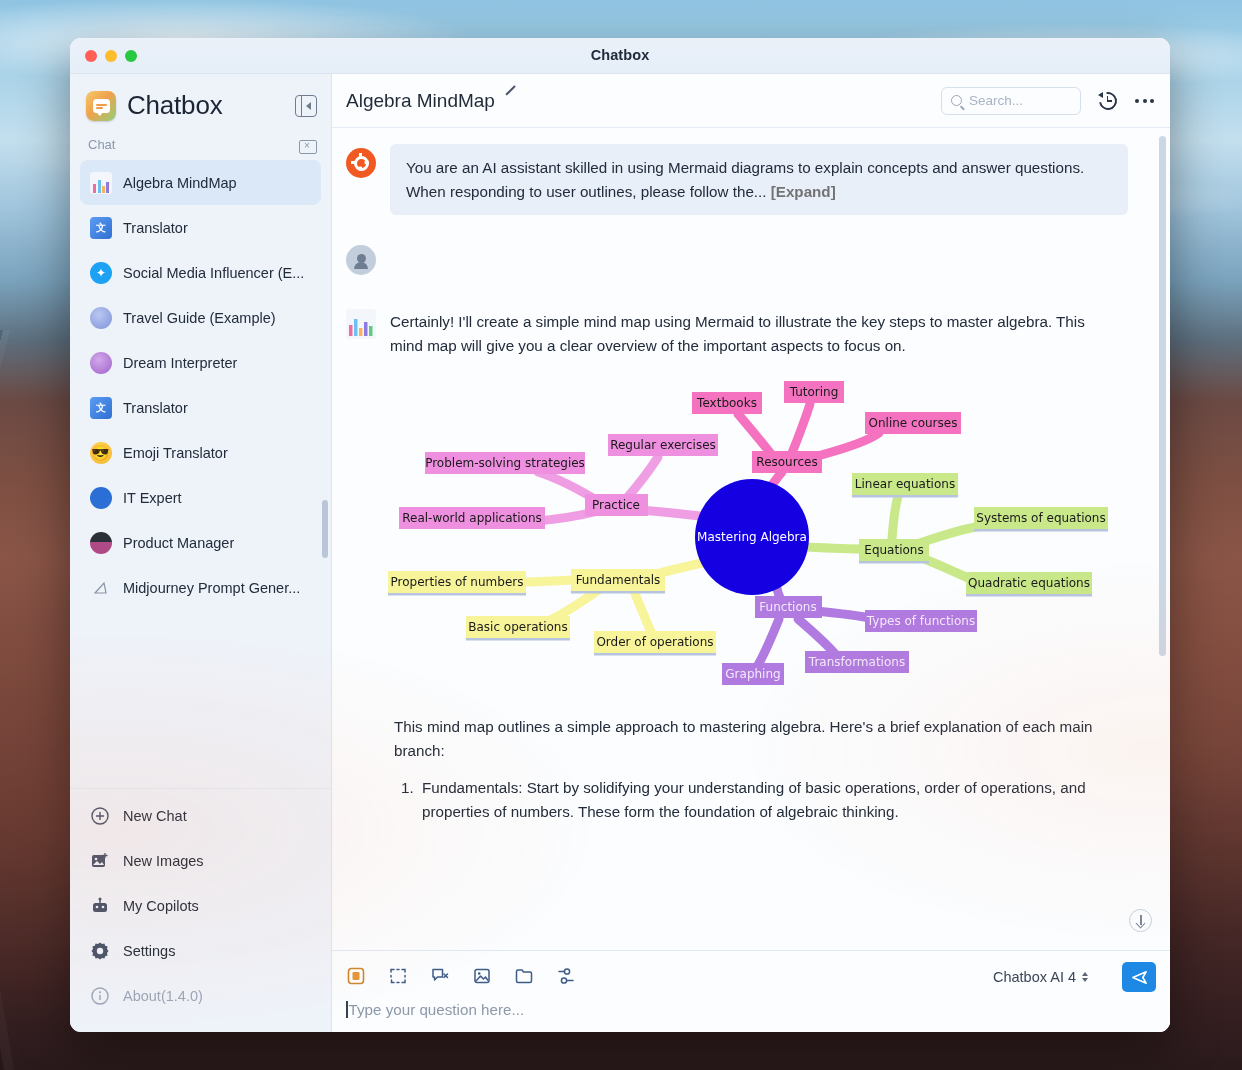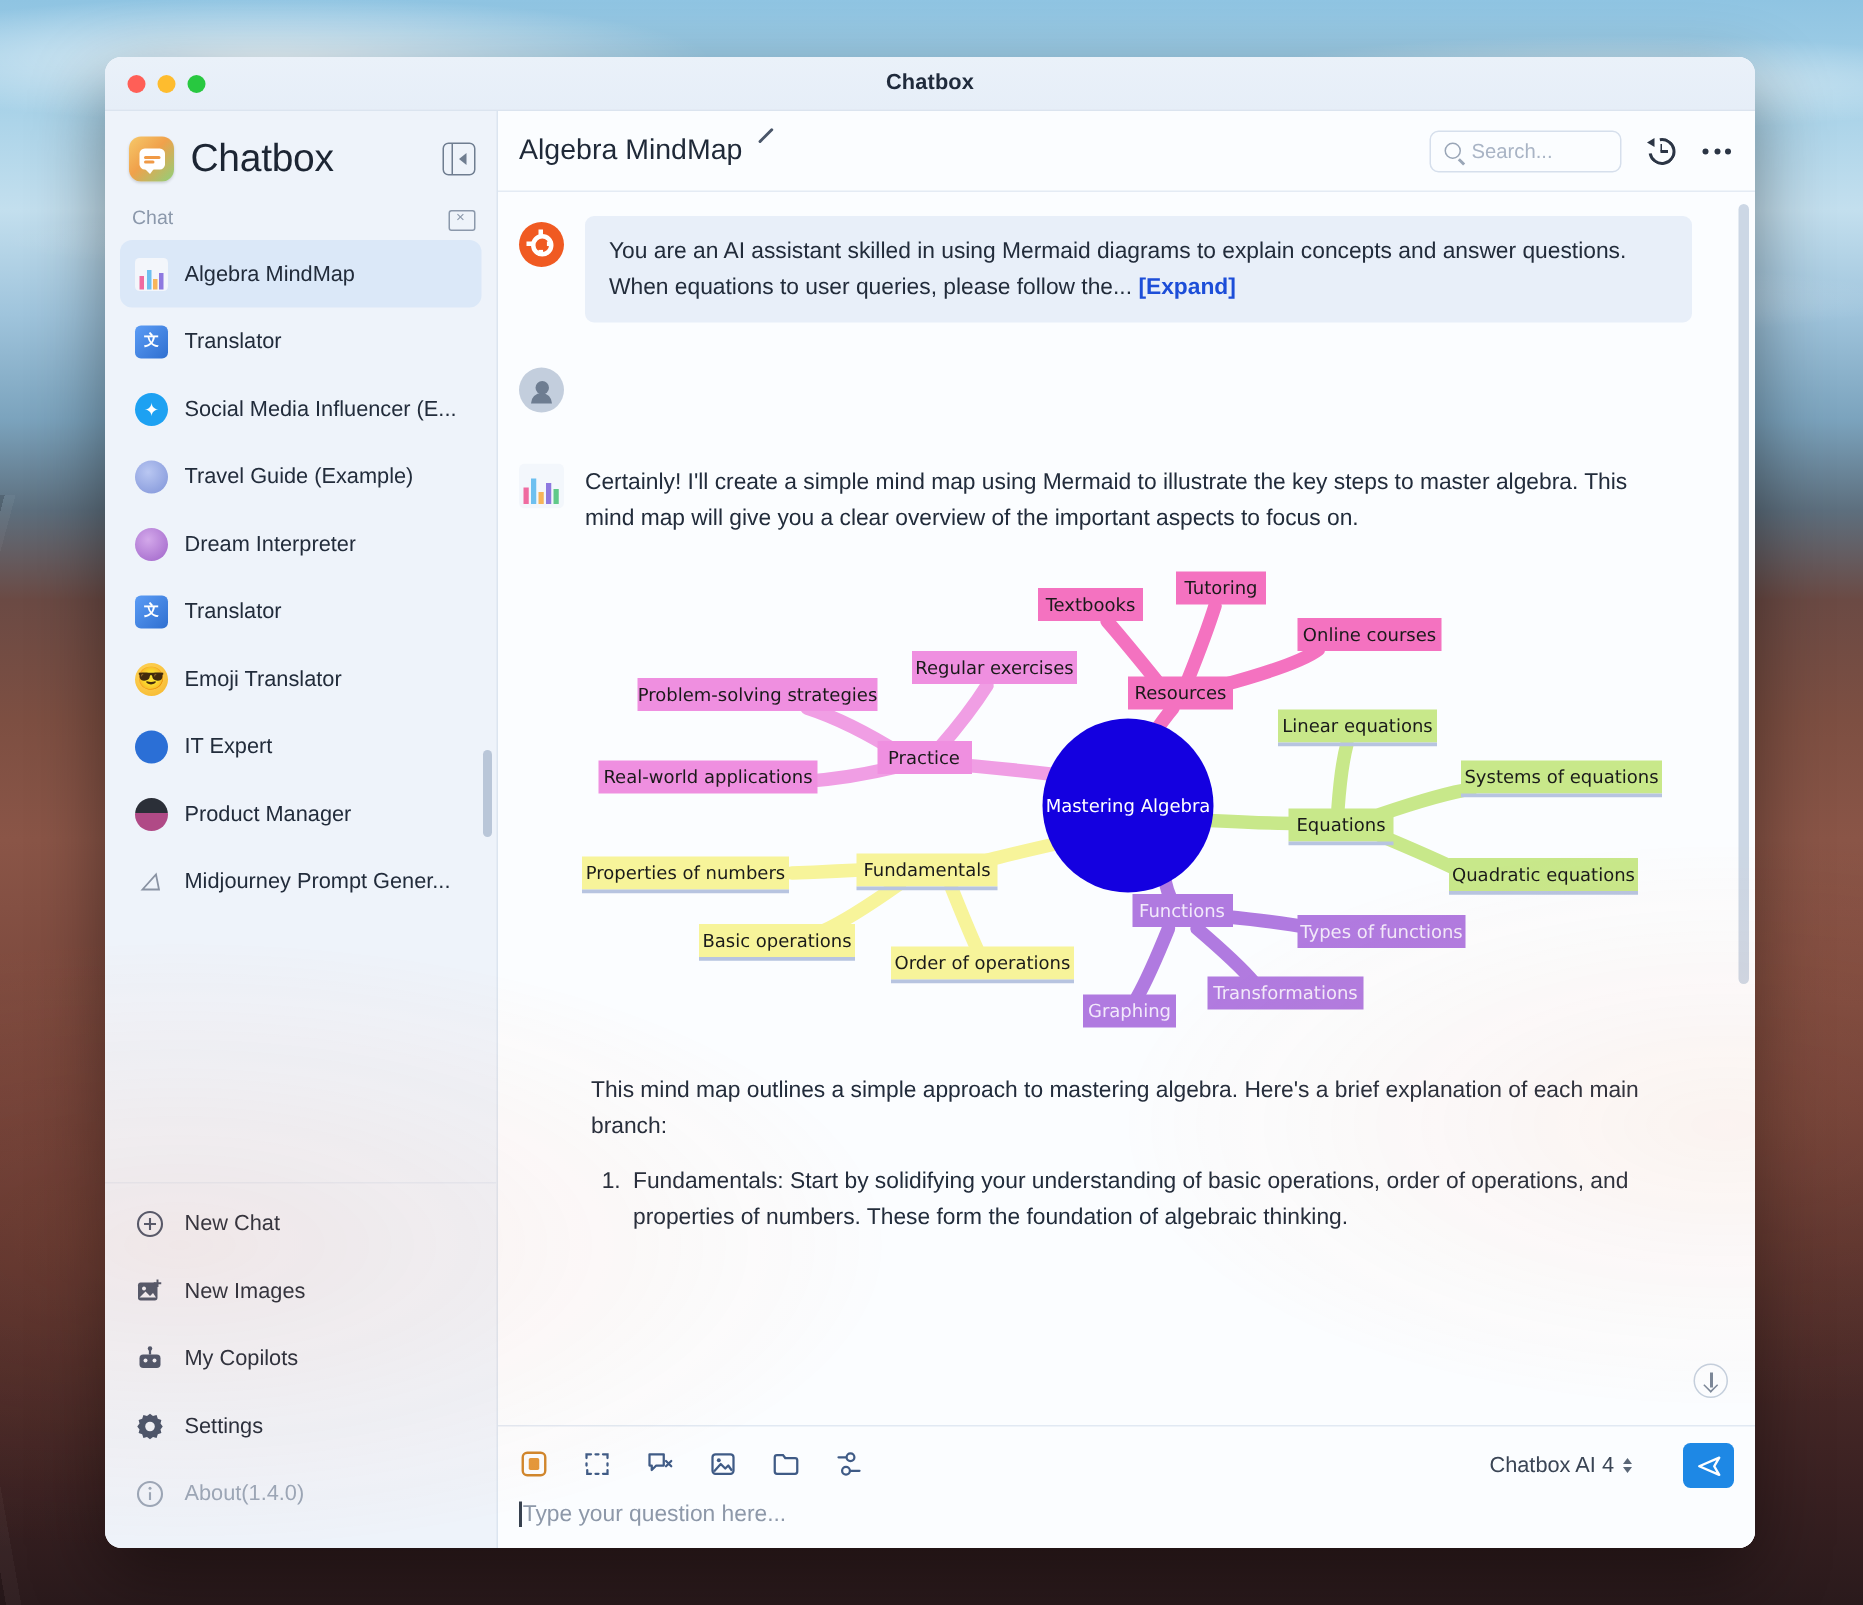--- a/index.html
+++ b/index.html
@@ -176,21 +176,21 @@
     height: 54px; flex: 0 0 54px; display: flex; align-items: center;
     padding: 0 16px 0 14px; border-bottom: 1px solid #e4ebf4; background: #fbfdff;
   }
   #page-title { font-size: 19px; color: #1f2938; }
   #edit-icon { margin-left: 10px; width: 15px; height: 15px; position: relative; cursor: pointer; }
   #edit-icon::before {
     content: ""; position: absolute; left: 1px; top: 1px; width: 13px; height: 2px;
     background: #4a5669; transform: rotate(-45deg); transform-origin: left center; border-radius: 1px;
   }
   #search-box {
-    margin-left: auto; width: 128px; height: 28px; border: 1px solid #d6dfec;
+    margin-left: auto; width: 140px; height: 28px; border: 1px solid #d6dfec;
     border-radius: 6px; display: flex; align-items: center; gap: 7px; padding: 0 9px;
     background: #fbfdff; cursor: text;
   }
   .mag { width: 11px; height: 11px; border: 1.5px solid #9aa6b7; border-radius: 50%; position: relative; flex: 0 0 11px; }
   .mag::after { content:""; position: absolute; right: -3.5px; bottom: -3px; width: 5px; height: 1.5px; background: #9aa6b7; transform: rotate(45deg); }
   #search-text { font-size: 13.5px; color: #a9b4c5; }
   #history-icon { margin-left: 16px; width: 22px; height: 22px; position: relative; cursor: pointer; }
   #history-icon .ring {
     position: absolute; inset: 2px; border: 2px solid #2b3545; border-radius: 50%;
     border-left-color: transparent; transform: rotate(35deg);
@@ -228,21 +228,21 @@
       linear-gradient(#f7b55a,#f7b55a), linear-gradient(#8e79e0,#8e79e0), linear-gradient(#60c98a,#60c98a);
     background-repeat: no-repeat;
     background-size: 3.5px 11px, 3.5px 17px, 3.5px 8px, 3.5px 14px, 3.5px 10px;
     background-position: 3px 16px, 8px 10px, 13px 19px, 18px 13px, 23px 17px;
   }
   .bubble-sys, .bubble-user {
     background: #e8eff9; border-radius: 6px; padding: 12px 16px;
     font-size: 15.2px; line-height: 1.55; color: #222c3b;
   }
   .bubble-sys { max-width: 738px; }
-  .expand-link { color: #1d4ed8; font-weight: bold; cursor: pointer; text-align: right; }
+  .expand-link { color: #737373; font-weight: bold; cursor: pointer; text-align: right; }
   .plain-text { font-size: 15.2px; line-height: 1.55; color: #222c3b; max-width: 712px; padding-top: 5px; }
 
   
   #mindmap-wrap { margin: 14px 0 6px 20px; }
   #mindmap { display: block; }
   .mm-label { font-family: "DejaVu Sans", sans-serif; font-size: 12px; }
 
   .after-text { font-size: 15.2px; line-height: 1.55; color: #222c3b; max-width: 720px; margin: 14px 0 0 48px; }
   .after-list { margin: 14px 0 0 72px; font-size: 15.2px; line-height: 1.55; color: #222c3b; max-width: 700px; }
   .after-list li { padding-left: 4px; }
@@ -445,21 +445,21 @@
           </div>
         </div>
 
         <div id="convo">
 
           <div class="msg">
             <div class="msg-avatar system">
                 <span class="gear"></span>
               </div>
             <div class="bubble-sys">
-              <span>You are an AI assistant skilled in using Mermaid diagrams to explain concepts and answer questions. When equations to user queries, please follow the...</span>
+              <span>You are an AI assistant skilled in using Mermaid diagrams to explain concepts and answer questions. When responding to user outlines, please follow the...</span>
               <span class="expand-link">[Expand]</span>
             </div>
           </div>
 
           <div class="msg" style="margin-top:26px">
             <div class="msg-avatar user">
                 <span class="head"></span>
                 <span class="body"></span>
               </div>
           </div>

